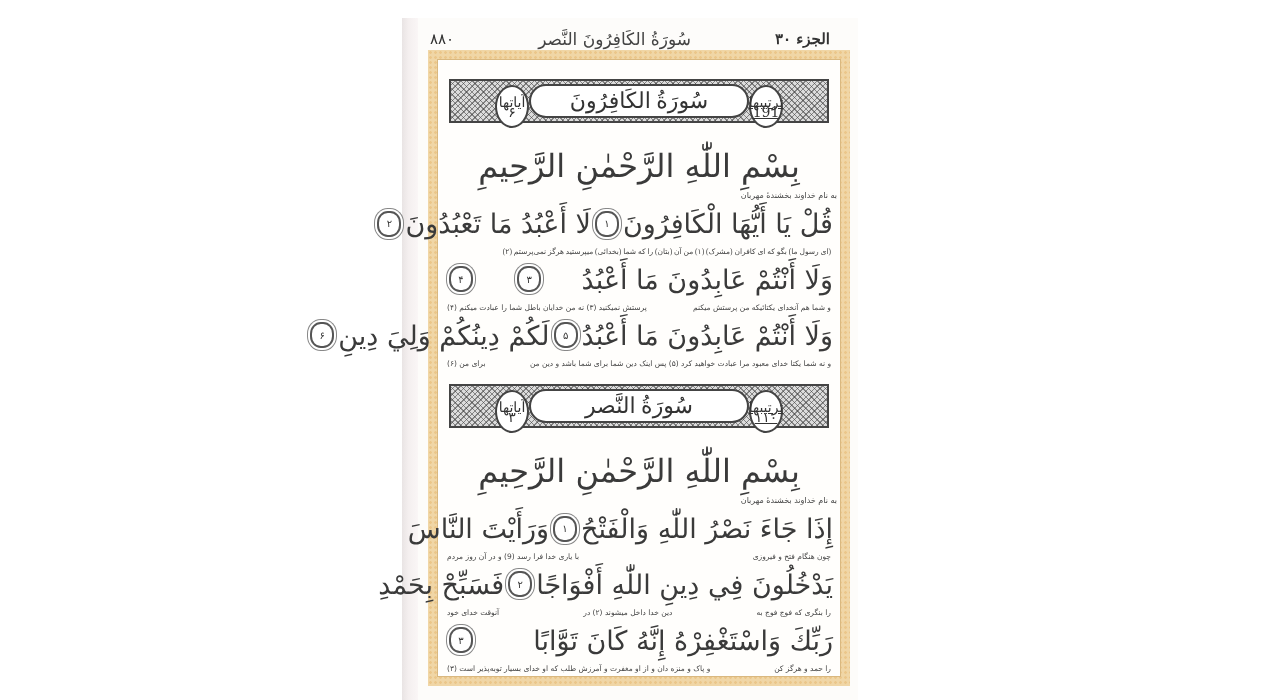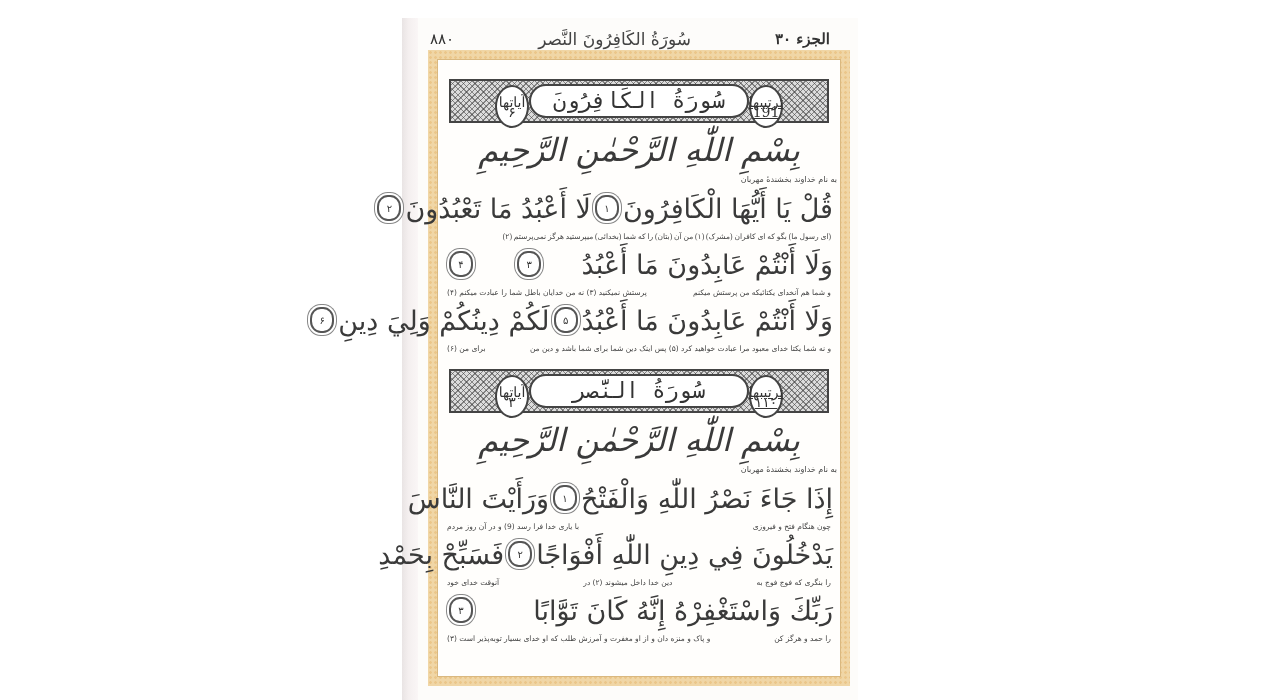--- a/index.html
+++ b/index.html
@@ -45,25 +45,25 @@
 
   .surah-header {
     height: 44px; margin: 18px 8px 0 8px; border: 2px solid #444;
     background:
       repeating-linear-gradient(45deg, transparent 0 3px, rgba(60,60,60,.55) 3px 4px),
       repeating-linear-gradient(-45deg, transparent 0 3px, rgba(60,60,60,.55) 3px 4px),
       #dcdcdc;
     display: flex; align-items: center; justify-content: center; position: relative;
     direction: rtl;
   }
-  .surah-header + .basmala { margin-top: 4px; font-style: italic; }
+  .surah-header + .basmala { margin-top: 20px; }
   .sh-cartouche {
     height: 34px; width: 220px; background: #fff; border: 2px solid #444;
     border-radius: 18px; display: flex; align-items: center; justify-content: center;
-    font-family: Liberation Mono, monospace; font-size: 22px; color: #333;
+    font-family: Liberation Serif, serif; font-size: 22px; color: #333;
   }
   .sh-medallion {
     position: absolute; top: 4px; width: 34px; height: 43px; border-radius: 50%;
     background: #fff; border: 2px solid #444; display: flex; flex-direction: column;
     align-items: center; justify-content: center; font-family: "DejaVu Serif", serif;
     font-size: 14px; line-height: 10px; color: #333;
   }
   .sh-medallion.left { left: 44px; }
   .sh-medallion.right { right: 44px; text-decoration: underline; }
 

